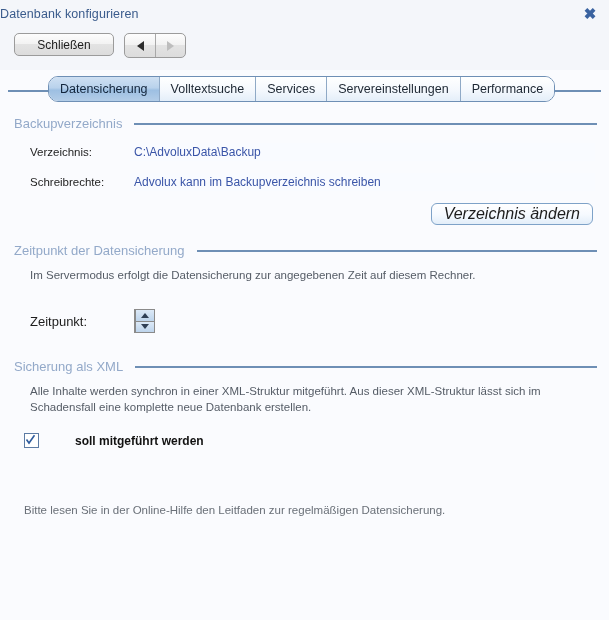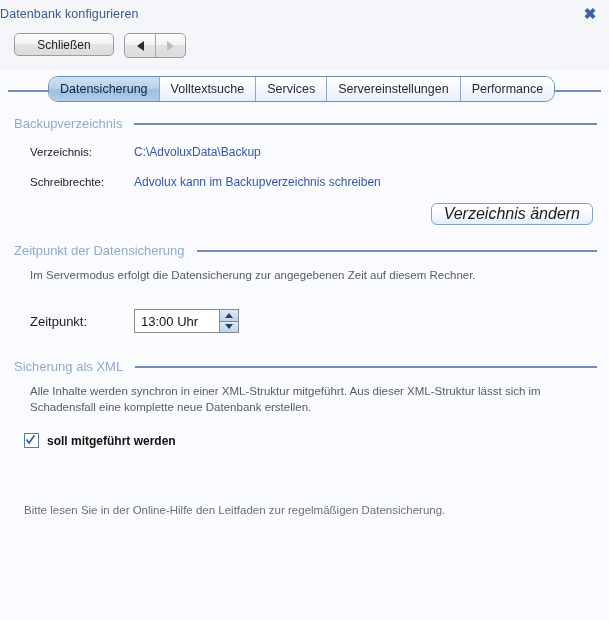--- a/index.html
+++ b/index.html
@@ -279,20 +279,21 @@
     border-top: 5px solid #2f3f55;
   }
 
   
   .check-row {
     display: flex;
     align-items: center;
     margin-top: 18px;
     padding-left: 24px;
     cursor: pointer;
+    gap: 28px;
   }
   .checkbox {
     width: 13px;
     height: 13px;
     border: 1px solid #5c7ba4;
     background: #ffffff;
     position: relative;
     flex: none;
     margin-right: 8px;
   }
@@ -364,21 +365,20 @@
 
   <div class="legend" style="margin-top:18px">
     <span class="legend-text">Zeitpunkt der Datensicherung</span>
     <span class="legend-line"></span>
   </div>
   <div class="desc">Im Servermodus erfolgt die Datensicherung zur angegebenen Zeit auf diesem Rechner.</div>
 
   <div class="spin-row">
     <span class="spin-label">Zeitpunkt:</span>
     <div class="spinner">
-      <input class="spin-input" type="text" value="13:00 Uhr" style="">
       <div class="spin-btns">
         <div class="spin-btn">
           <span class="spin-up"></span>
         </div>
         <div class="spin-btn">
           <span class="spin-down"></span>
         </div>
       </div>
     </div>
   </div>

